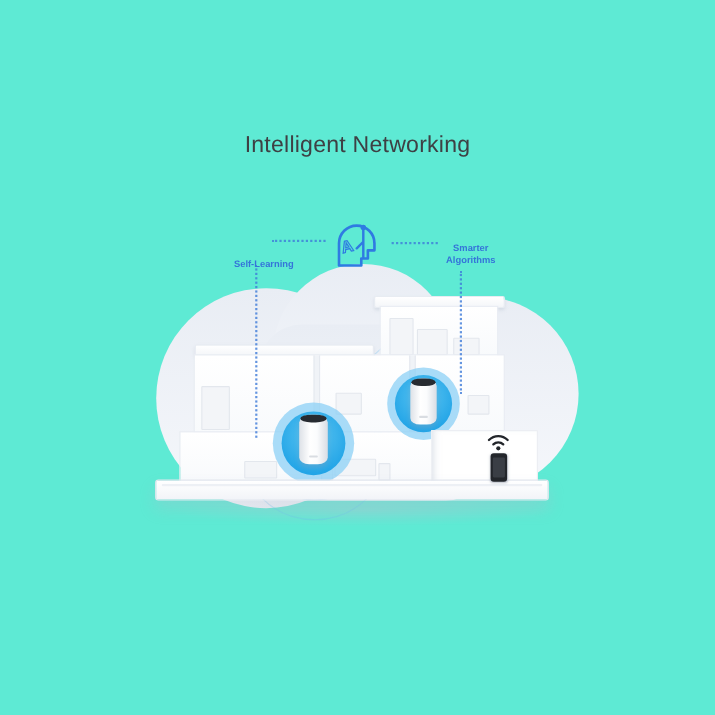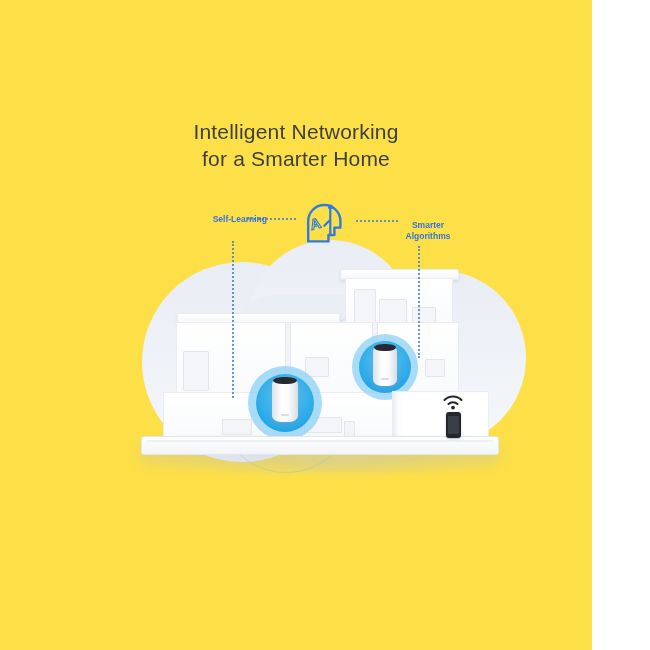--- a/index.html
+++ b/index.html
@@ -1,30 +1,30 @@
 <!DOCTYPE html>
 <html><head>
 <meta charset="utf-8">
 <style>
   html,body{margin:0;padding:0;background:#ffffff;}
-  .canvas{position:relative;width:592px;height:650px;overflow:hidden;background:#fde047;
+  .canvas{position:relative;width:650px;height:650px;overflow:hidden;background:#5eead4;
           font-family:"Liberation Sans",sans-serif;}
   
   .title{position:absolute;left:0;right:0;top:118px;text-align:center;color:#3e4044;
          font-size:21px;line-height:27px;font-weight:500;letter-spacing:.2px;z-index:12;}
   
   .ai-icon{position:absolute;left:299px;top:196px;width:46px;height:54px;z-index:12;}
   .dotline-h{position:absolute;height:0;border-top:2px dotted rgba(61,123,216,.8);z-index:12;}
   .dotline-v{position:absolute;width:0;border-left:2px dotted rgba(61,123,216,.8);z-index:12;}
   .line-left-h{left:247px;top:218px;width:49px;}
   .line-right-h{left:356px;top:220px;width:42px;}
   .line-left-v{left:232px;top:241px;height:157px;}
   .line-right-v{left:418px;top:246px;height:112px;}
   .callout{position:absolute;color:#3575d9;font-size:8.5px;font-weight:600;line-height:11px;z-index:12;}
-  .callout-left{left:203px;top:214px;width:64px;text-align:right;}
+  .callout-left{left:203px;top:235px;width:64px;text-align:right;}
   .callout-right{left:404px;top:220px;width:48px;text-align:center;}
   
   .scene{position:absolute;inset:0;}
   .cloud{position:absolute;left:0;top:0;z-index:1;}
   .slab{position:absolute;background:linear-gradient(180deg,#ffffff,#f4f6f9);
         border:1px solid #e8ecf2;border-radius:2px;box-shadow:0 2px 3px rgba(178,188,204,.35);z-index:3;}
   .room{position:absolute;background:linear-gradient(180deg,#ffffff,#f8fafc);
         border:1px solid #e9edf3;z-index:3;}
   .wall{position:absolute;top:0;bottom:0;width:4px;background:#f0f3f7;border-left:1px solid #e5e9ef;
         border-right:1px solid #e5e9ef;}
@@ -52,21 +52,20 @@
          box-shadow:0 1px 2px rgba(120,130,150,.5);z-index:8;}
   .phone-screen{position:absolute;left:2px;right:2px;top:4px;bottom:4px;background:#3a3e45;border-radius:1px;}
 </style>
 </head>
 <body>
 
 <div class="canvas">
 
   <div class="title">
     <div>Intelligent Networking</div>
-    <div>for a Smarter Home</div>
   </div>
 
   <svg class="ai-icon" viewBox="0 0 50 56">
     <path d="M 10 48 L 10 26 A 17.5 17.5 0 0 1 45 26 L 45 33 L 38.5 33 L 38.5 41 L 32 41 L 32 48 Z" fill="none" stroke="#2f7be2" stroke-width="2.6" stroke-linejoin="round"></path>
     <text x="12" y="34" font-size="16" font-weight="700" transform="rotate(-14 20 28)" fill="none" stroke="#2f7be2" stroke-width="1.2" font-family="Liberation Sans, sans-serif">A</text>
     <path d="M 27.5 31 L 34 24.5 M 34 40 L 34 13" fill="none" stroke="#2f7be2" stroke-width="2.4" stroke-linecap="round"></path>
     <circle cx="34" cy="10.5" r="2.7" fill="#2f7be2"></circle>
   </svg>
 
   <div class="dotline-h line-left-h"></div>

